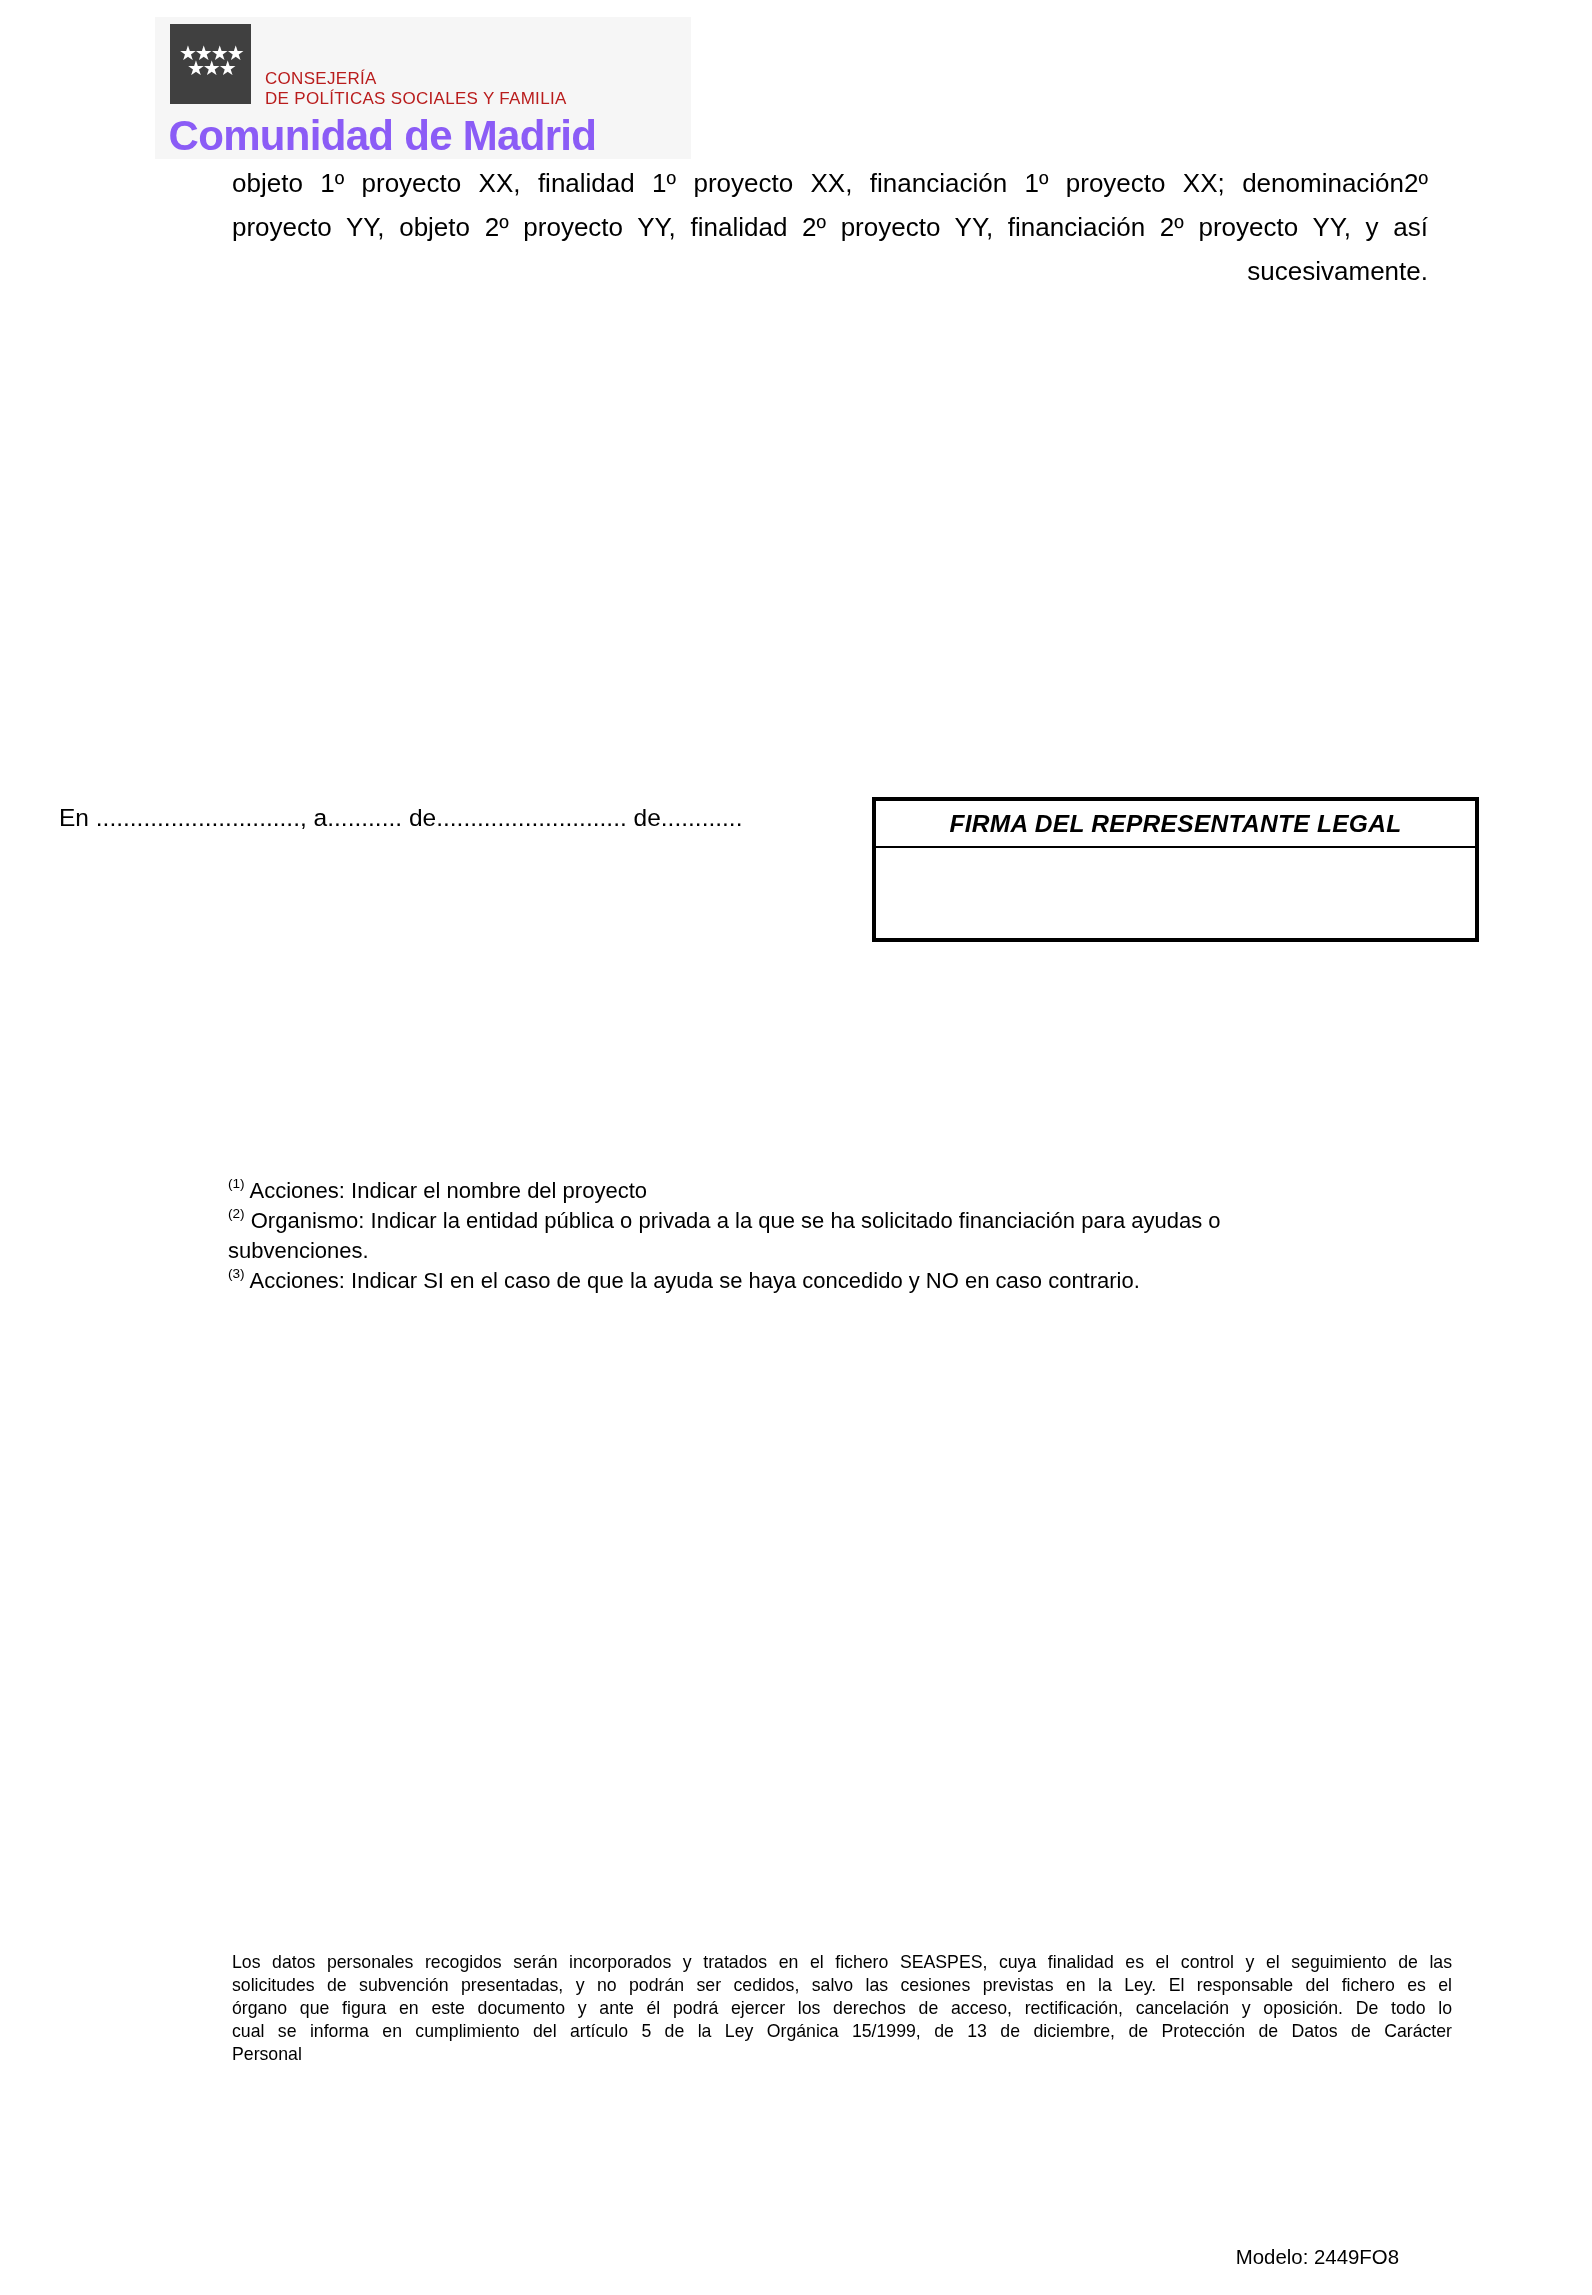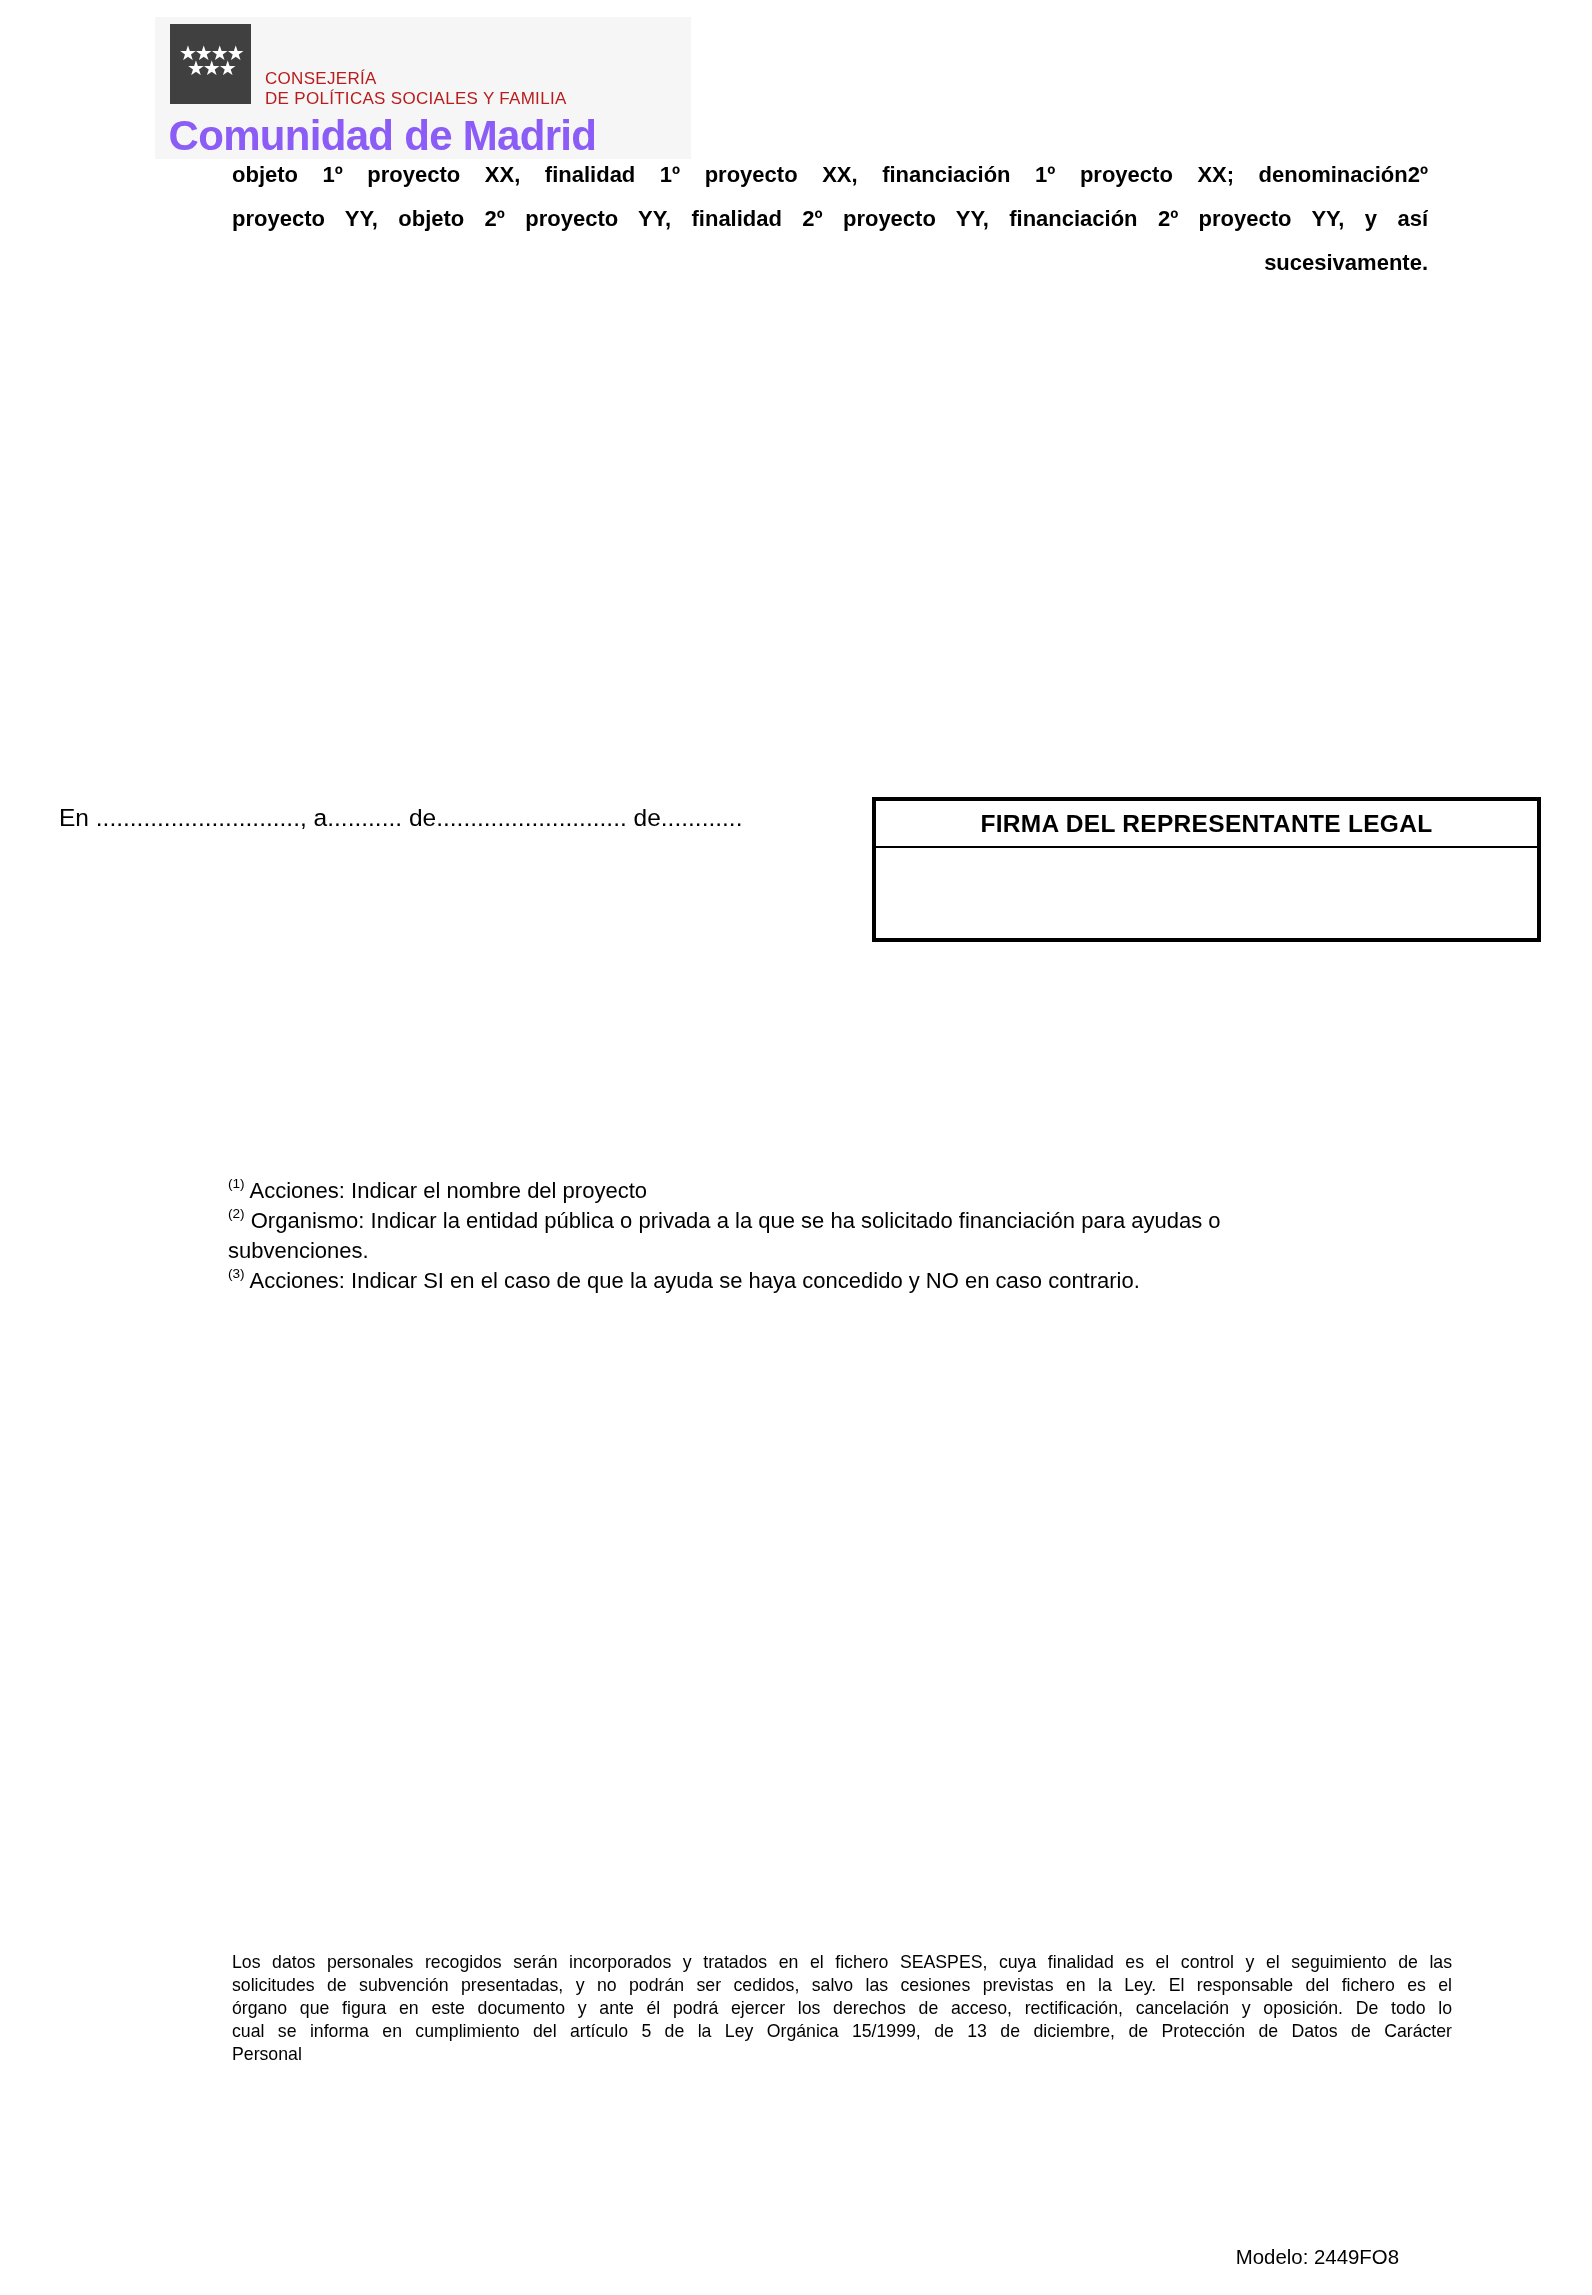--- a/index.html
+++ b/index.html
@@ -33,40 +33,40 @@
     color:#b91c1c;font-size:17px;line-height:20.4px;letter-spacing:0.3px;
     white-space:nowrap;
   }
   #region-name{
     position:absolute;left:13.6px;top:95px;
     color:#8b5cf6;font-size:42px;font-weight:bold;letter-spacing:-0.7px;
     white-space:nowrap;
   }
   
   #body-paragraph{
-    position:absolute;left:232px;top:153px;width:1196px;
-    font-size:22px;font-weight:bold;
+    position:absolute;left:232px;top:161px;width:1196px;
+    font-size:26px;font-weight:normal;
   }
   #body-paragraph .jline{
     line-height:44px;height:44px;
     text-align:justify;text-align-last:justify;
     overflow:hidden;white-space:normal;
   }
   #body-paragraph .lline{
     line-height:44px;height:44px;text-align:right;
   }
   
   #date-line{
     position:absolute;left:59px;top:803px;
     font-size:24.5px;line-height:29px;white-space:nowrap;
   }
   
   #signature-box{
-    position:absolute;left:872px;top:797px;width:669px;height:145px;
-    border:4.1px solid #000;box-sizing:border-box;background:#fff;
+    position:absolute;left:872px;top:797px;width:607px;height:145px;
+    border:4.1px solid #000;box-sizing:border-box;background:#fff;font-style:italic;
   }
   #signature-box .sig-header{
     height:47px;border-bottom:2.7px solid #000;box-sizing:border-box;
     display:flex;align-items:center;justify-content:center;
     font-size:24.5px;font-weight:bold;letter-spacing:0.3px;
     white-space:nowrap;
   }
   #signature-box .sig-area{
     height:87px;
   }

